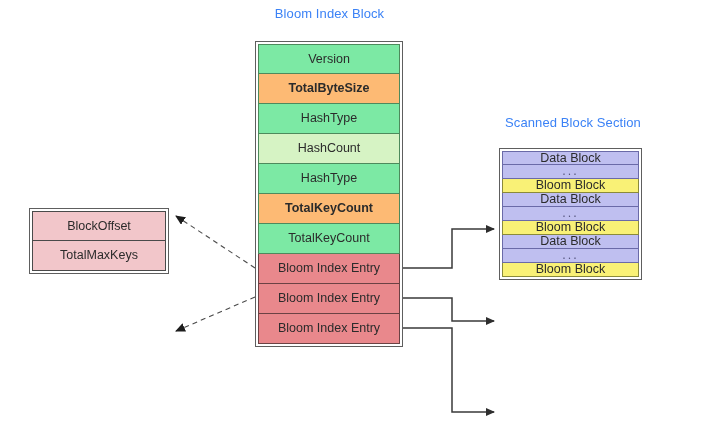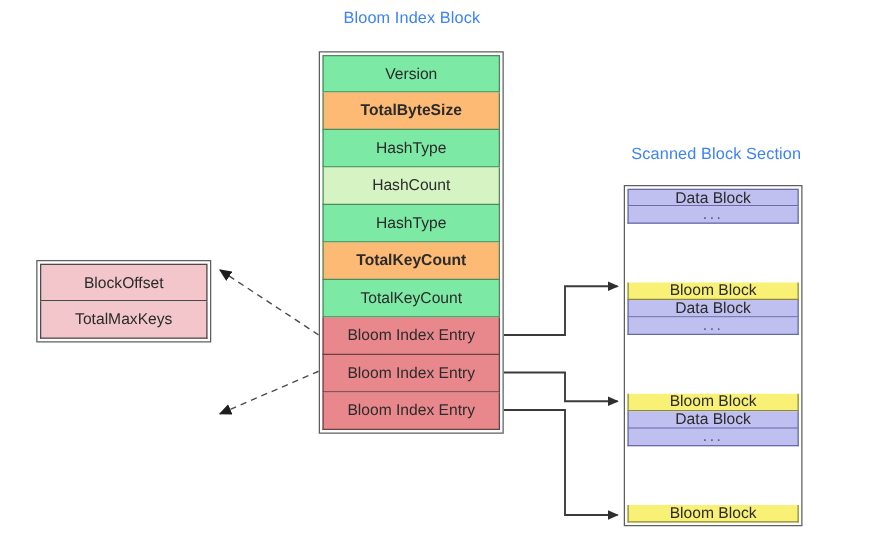--- a/index.html
+++ b/index.html
@@ -97,21 +97,20 @@
     width: 143px;
   }
   #scanned-block-section .row {
     height: 14px;
     border-color: #6a6aa8;
     background: #bfbff0;
   }
   #scanned-block-section .row.bloom {
     background: #f9f176;
     border-color: #8a8a3a;
-    margin-top: 47px;
   }
   #scanned-block-section .row.ellipsis {
     letter-spacing: 2px;
     color: #55557f;
   }
   
   #connectors {
     position: absolute;
     left: 0;
     top: 0;

